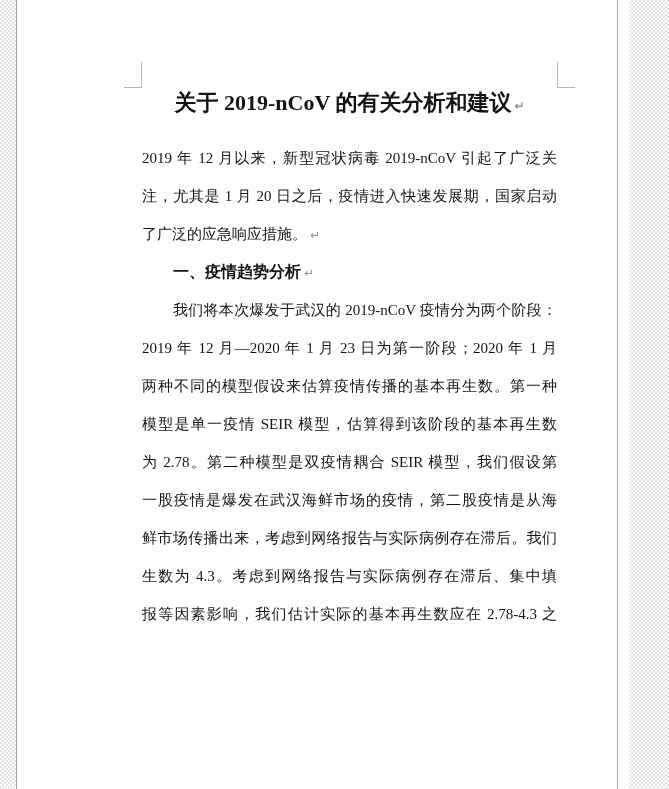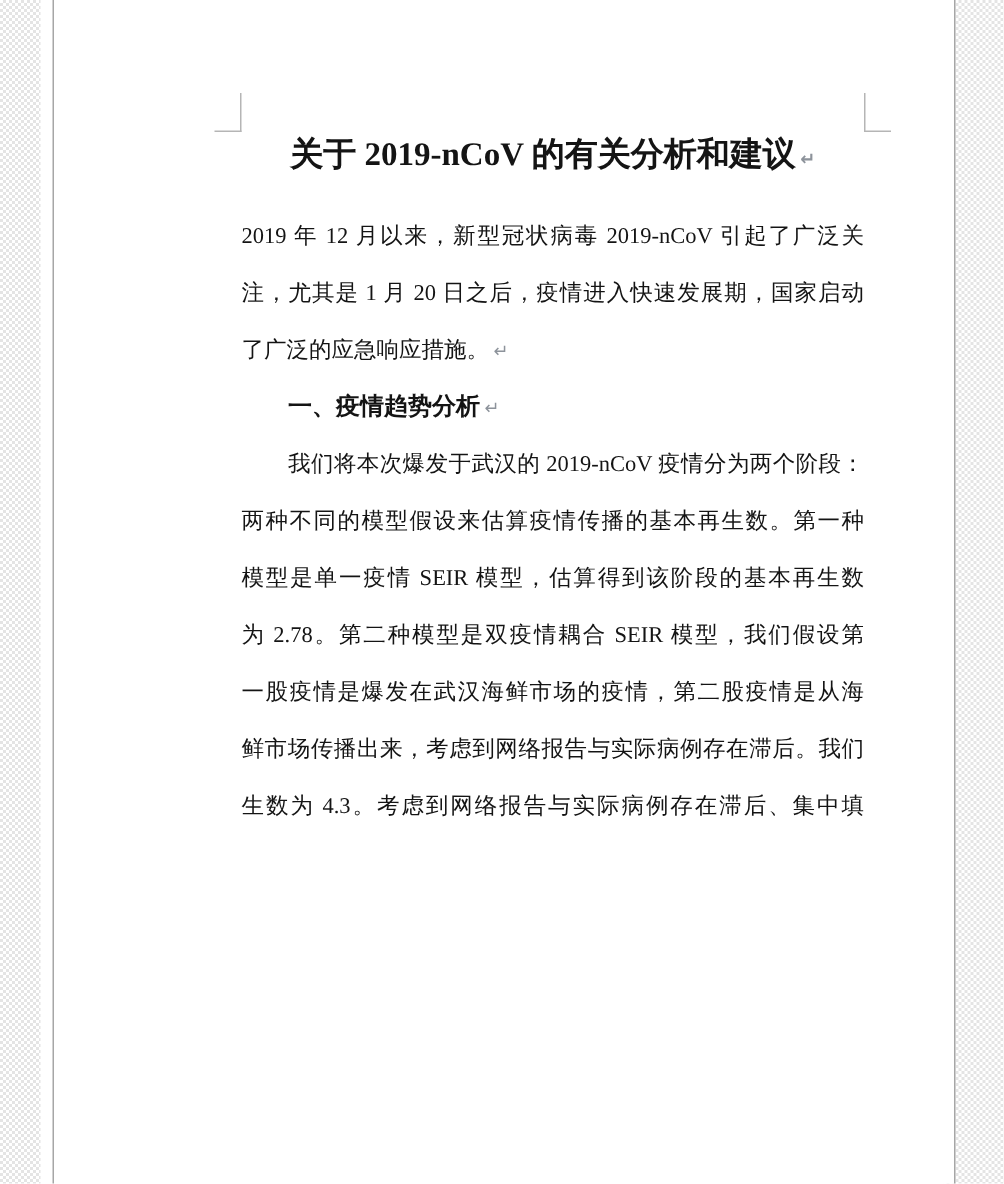--- a/index.html
+++ b/index.html
@@ -12,21 +12,21 @@
   .app-bg {
     position: absolute; top: 0; bottom: 0;
     background-color: #ffffff;
     background-image: repeating-conic-gradient(#e4e4e4 0% 25%, #ffffff 0% 50%);
     background-size: 4px 4px;
   }
   .app-bg.left  { left: 0;  width: 27px; }
   .app-bg.right { right: 0; width: 40px; }
   .page {
     position: absolute;
-    left: 35px; top: 0;
+    left: 16px; top: 0;
     width: 602px; height: 789px;
     box-sizing: border-box;
     background: #ffffff;
     border-left: 1px solid #a6a6a6;
     border-right: 1px solid #a6a6a6;
   }
   .crop-mark {
     position: absolute; top: 62px;
     width: 17px; height: 25px;
   }
@@ -87,21 +87,23 @@
   <div class="content">
     <div class="doc-title">
       <span>关于 2019-nCoV 的有关分析和建议</span><span class="pmark">↵</span>
     </div>
     <div>
         <div class="line fill"><span>2019 年 12 月以来，新型冠状病毒 2019-nCoV 引起了广泛关</span></div>
         <div class="line fill"><span>注，尤其是 1 月 20 日之后，疫情进入快速发展期，国家启动</span></div>
         <div class="line"><span>了广泛的应急响应措施。</span><span class="pmark">↵</span></div>
         <div class="line indent heading"><span class="b">一、疫情趋势分析</span><span class="pmark">↵</span></div>
         <div class="line fill indent"><span>我们将本次爆发于武汉的 2019-nCoV 疫情分为两个阶段：</span></div>
+        <div class="line fill"><span>2019 年 12 月—2020 年 1 月 23 日为第一阶段；2020 年 1 月</span></div>
         <div class="line fill"><span>两种不同的模型假设来估算疫情传播的基本再生数。第一种</span></div>
         <div class="line fill"><span>模型是单一疫情 SEIR 模型，估算得到该阶段的基本再生数</span></div>
         <div class="line fill"><span>为 2.78。第二种模型是双疫情耦合 SEIR 模型，我们假设第</span></div>
         <div class="line fill"><span>一股疫情是爆发在武汉海鲜市场的疫情，第二股疫情是从海</span></div>
         <div class="line fill"><span>鲜市场传播出来，考虑到网络报告与实际病例存在滞后。我们</span></div>
         <div class="line fill"><span>生数为 4.3。考虑到网络报告与实际病例存在滞后、集中填</span></div>
+        <div class="line fill"><span>报等因素影响，我们估计实际的基本再生数应在 2.78-4.3 之</span></div>
       </div>
   </div>
 </div>
 
 </body></html>

